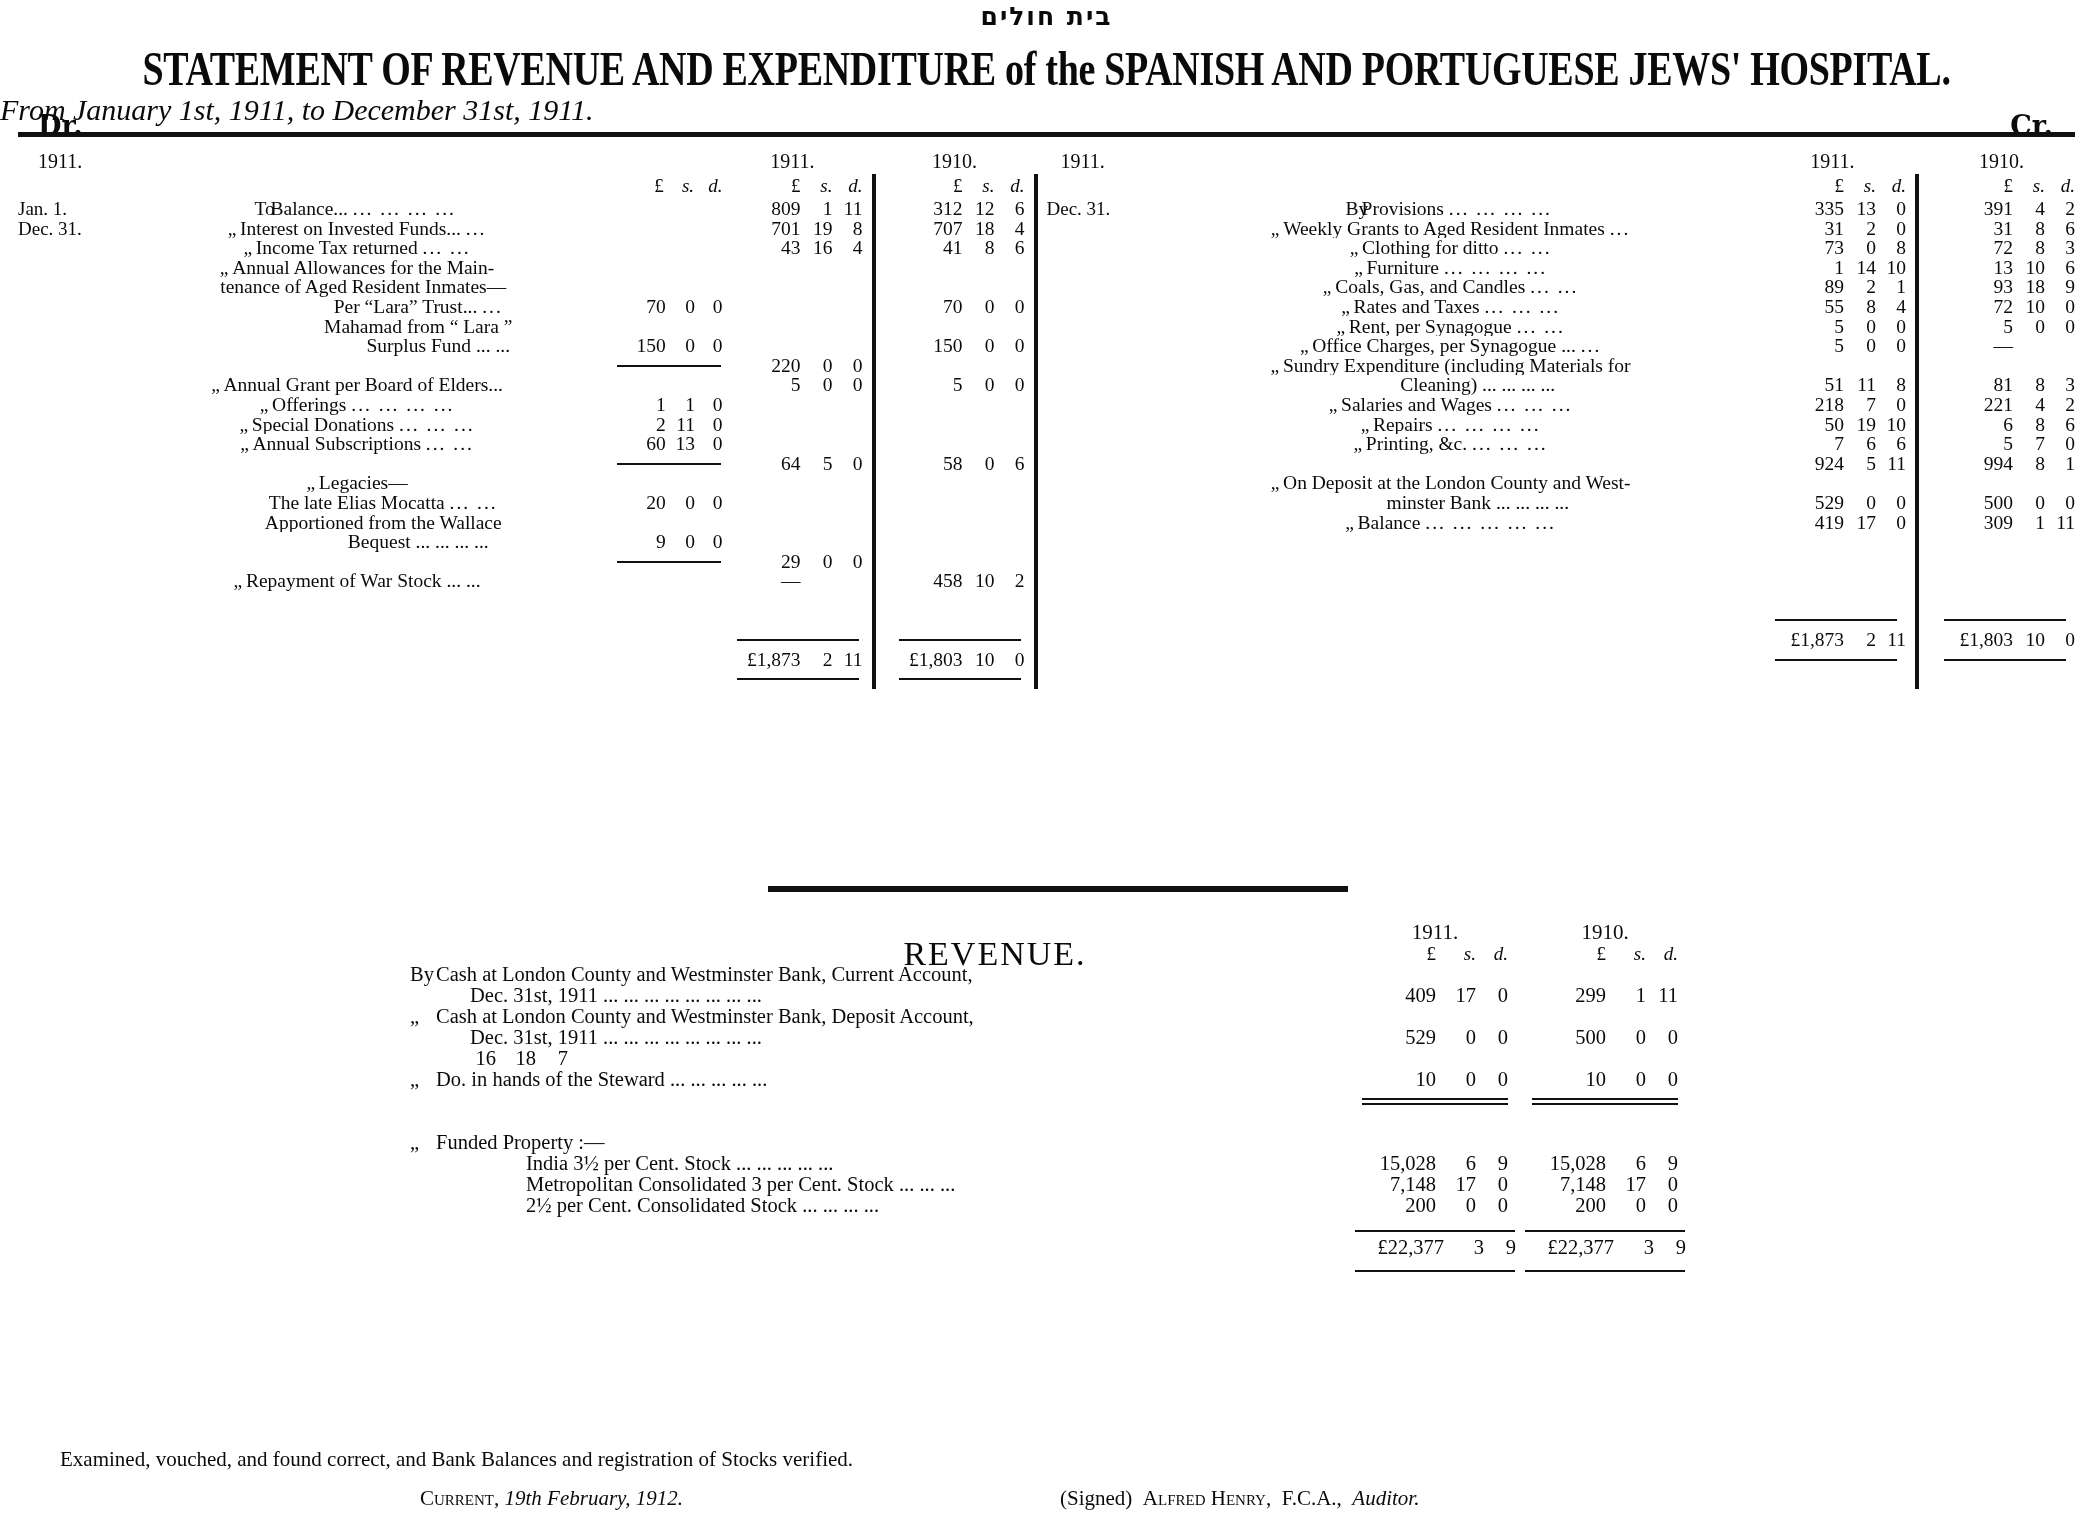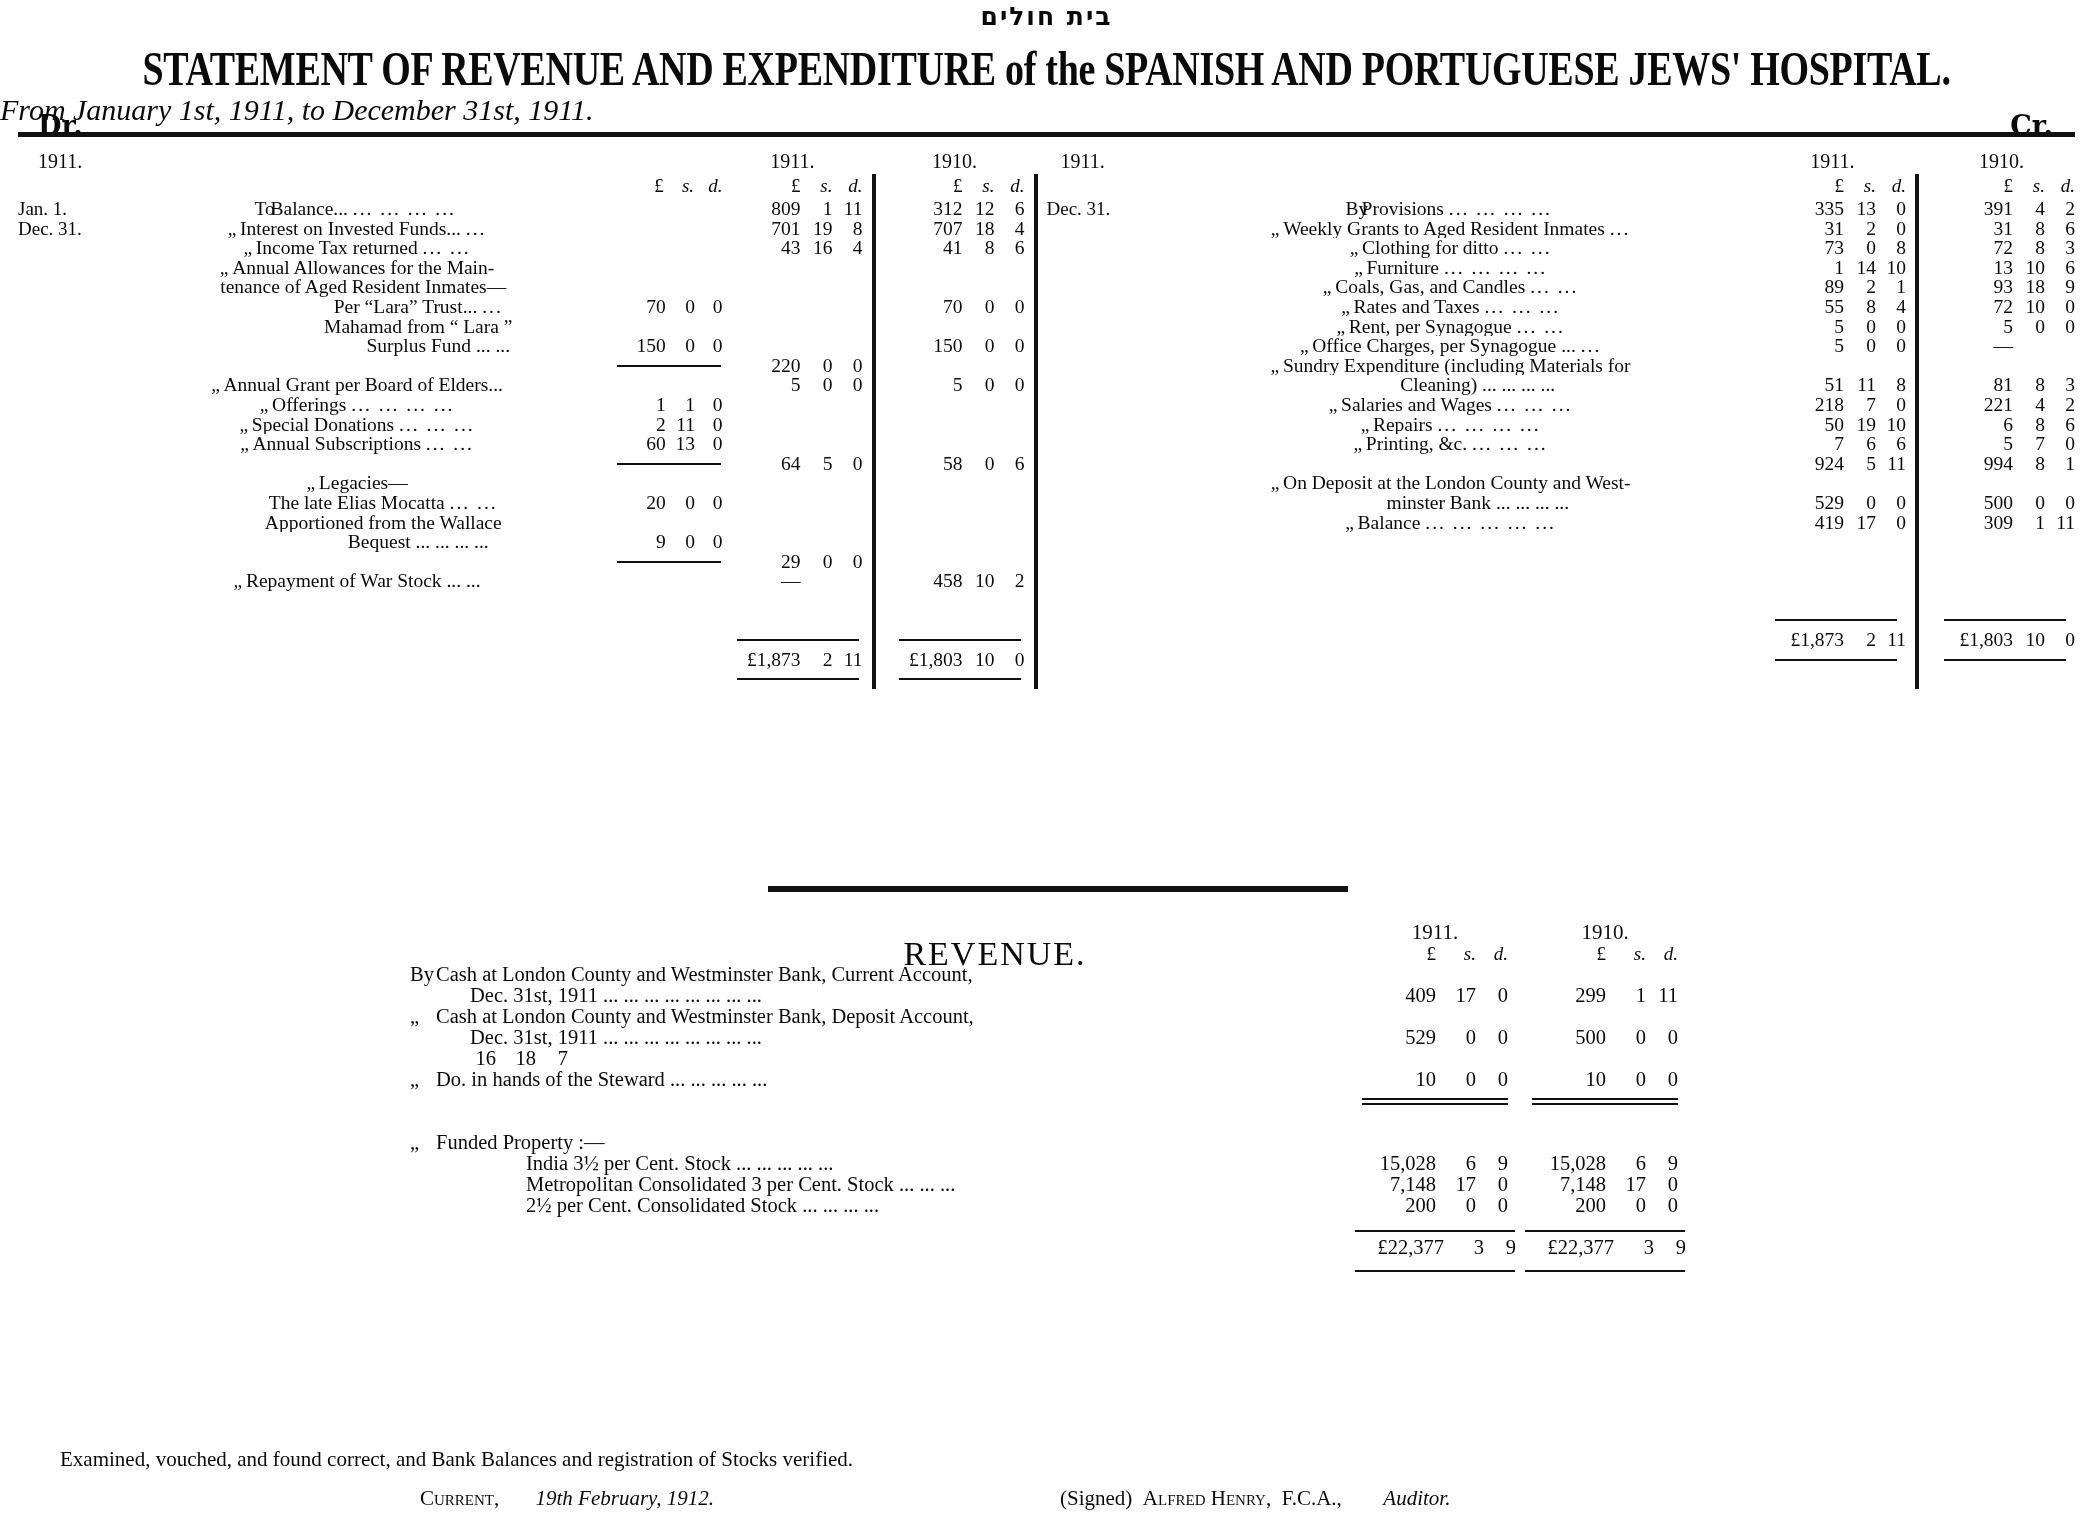--- a/index.html
+++ b/index.html
@@ -190,21 +190,21 @@
     top: 1445px;
     left: 0;
     width: 2093px;
     font-size: 21px;
   }
   .f-line1 { text-align: left; padding-left: 60px; }
   .f-line2 { display:flex; margin-top: 14px; padding-left: 420px; }
   .f-london { width: 640px; }
   .f-signed { }
   .sc { font-variant: small-caps; }
-  .it { font-style: italic; margin-left: 31px; }
+  .it { font-style: italic; }
 </style>
 </head>
 <body>
 
 <div class="page">
 
   <div class="hebrew">בית חולים</div>
   <div class="main-title">STATEMENT OF REVENUE AND EXPENDITURE of the SPANISH AND PORTUGUESE JEWS' HOSPITAL.</div>
   <div class="sub-title">From January 1st, 1911, to December 31st, 1911.</div>
   <div class="drcr dr">Dr.</div>

